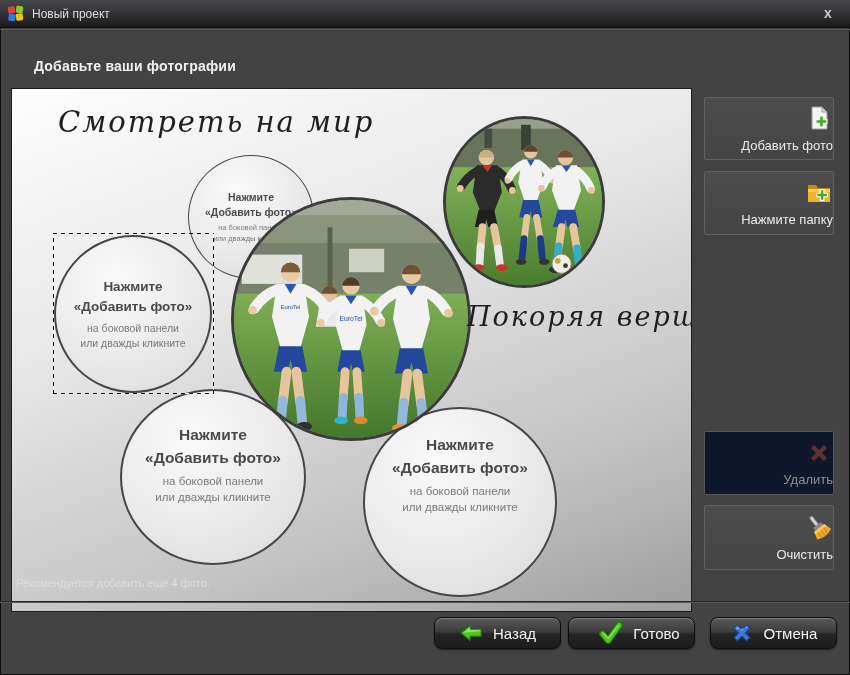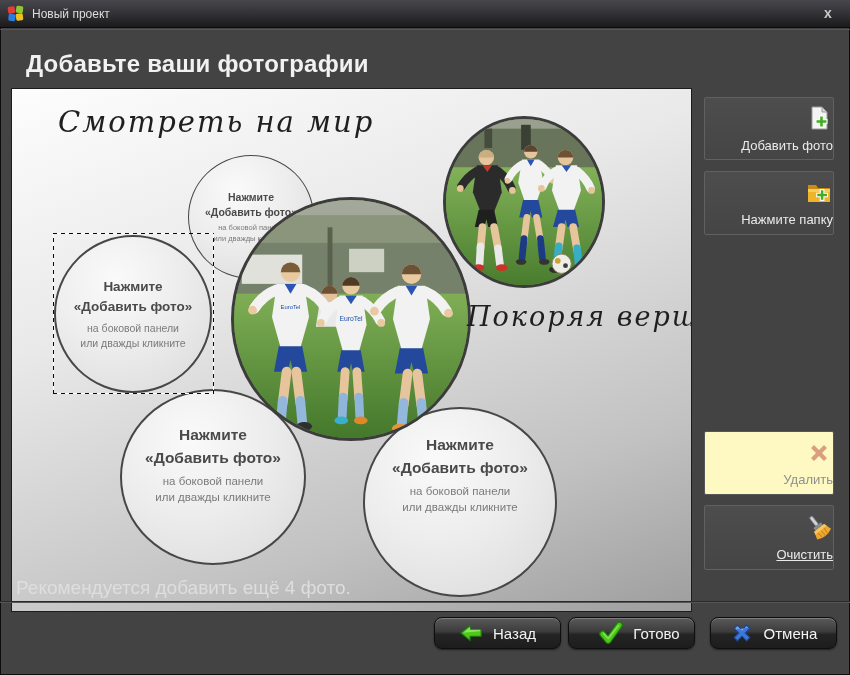--- a/index.html
+++ b/index.html
@@ -16,22 +16,22 @@
     border-bottom:1px solid #0b0b0b;display:flex;align-items:center;
   }
   .app-icon{width:17px;height:17px;margin:0 8px 0 7px;display:inline-block;}
   .win-title{color:#dcdcdc;font-size:12px;}
   .close-btn{
     position:absolute;right:13px;top:4px;color:#c9c9c9;font-size:14px;
     font-weight:bold;width:18px;height:18px;text-align:center;line-height:18px;cursor:default;
   }
   
   .page-title{
-    position:absolute;left:18px;top:42px;margin:8px;
-    color:#f1f1f1;font-size:24px;font-weight:bold;letter-spacing:.2px;
+    position:absolute;left:18px;top:42px;margin:16px;
+    color:#f1f1f1;font-size:14px;font-weight:bold;letter-spacing:.2px;
   }
   .titlebar-highlight{position:absolute;left:0;top:29px;width:850px;height:1px;background:#55555a;}
   
   .canvas{
     position:absolute;left:11px;top:88px;width:681px;height:524px;
     border:1px solid #1c1c1c;overflow:hidden;
     background:linear-gradient(160deg,#fdfdfd 0%,#e9e9e9 35%,#c2c2c2 75%,#9e9e9e 100%);
   }
   .caption{
     position:absolute;font-family:"DejaVu Serif",serif;font-style:italic;
@@ -77,25 +77,25 @@
     position:absolute;left:704px;width:130px;
     background:linear-gradient(#4d4d4d,#454545);
     border:1px solid #616161;border-radius:2px;
     display:flex;flex-direction:column;align-items:flex-end;justify-content:center;
     gap:5px;color:#eaeaea;font-size:13px;cursor:default;
   }
   .side-btn .s-icon{width:28px;height:28px;}
   .sb1{top:97px;height:63px;}
   .sb2{top:171px;height:64px;}
   .sb3{top:431px;height:64px;}
-  .sb4{top:505px;height:65px;text-decoration:underline;}
-  .side-btn.disabled{color:#8f8f8f;border-color:#575757;background:#fef9c3;}
+  .sb4{top:505px;height:65px;}
+  .side-btn.disabled{color:#8f8f8f;border-color:#575757;background:#0f172a;}
   .side-btn.disabled .s-icon{opacity:.5;}
   
-  .status-text{position:absolute;left:16px;top:577px;color:#dedede;font-size:19px;}
+  .status-text{position:absolute;left:16px;top:577px;color:#dedede;font-size:11px;}
   .footer-sep{position:absolute;left:0;top:601px;width:850px;height:1px;background:#292929;box-shadow:0 1px 0 #565656;}
   
   .f-btn{
     position:absolute;top:617px;width:127px;height:32px;border-radius:8px;
     background:linear-gradient(#5a5a5a 0%,#3c3c3c 45%,#242424 55%,#1d1d1d 100%);
     border:1px solid #0e0e0e;
     box-shadow:inset 0 1px 0 rgba(255,255,255,.22),0 1px 2px rgba(0,0,0,.55);
     display:flex;align-items:center;justify-content:center;gap:10px;
     color:#f2f2f2;font-size:15px;font-family:"Liberation Sans",sans-serif;cursor:default;
   }

